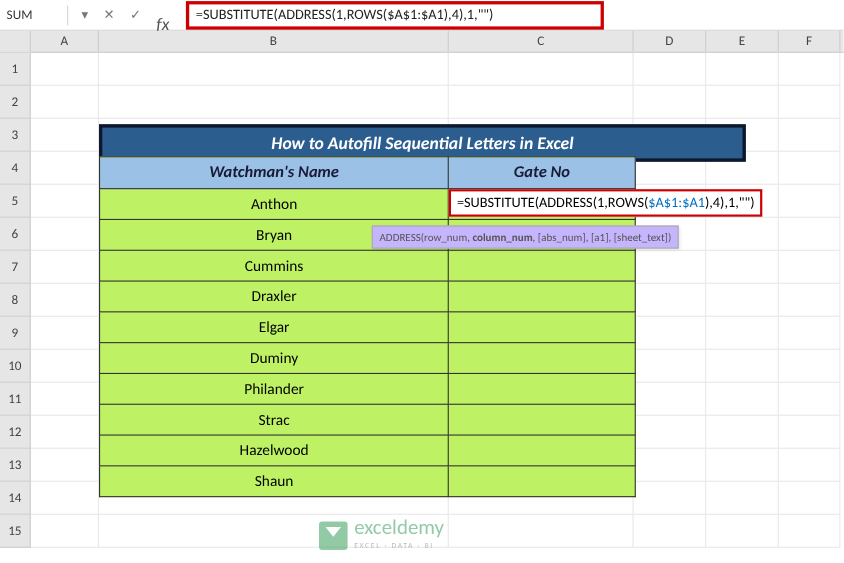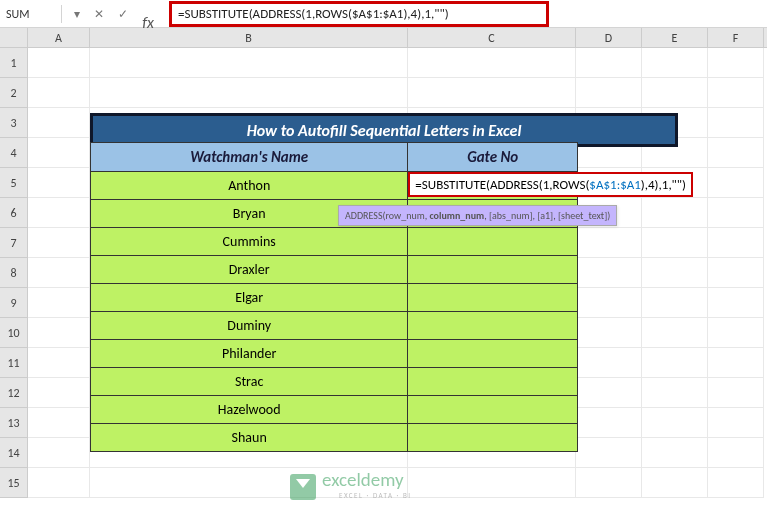--- a/index.html
+++ b/index.html
@@ -40,21 +40,21 @@
     .cell-edit { position: absolute; left: 0; top: 0; background: #fff; border: 2px solid #c00; padding: 3px 5px; font-size: 13px; white-space: nowrap; z-index: 10; text-align: left; }
     .cell-edit .ref { color: #0070c0; }
     
     .tooltip-hint { position: absolute; left: 338px; top: 177px; background: #c4b5fd; border: 1px solid #aaa; padding: 3px 6px; font-size: 10px; color: #555; z-index: 11; box-shadow: 1px 1px 3px rgba(0,0,0,0.1); }
     .tooltip-hint b { font-weight: bold; }
     
     .watermark { position: absolute; left: 290px; top: 440px; display: flex; align-items: flex-end; gap: 6px; opacity: 0.55; }
     .wm-icon { width: 26px; height: 26px; background: #3aa05e; border-radius: 3px; position: relative; }
     .wm-icon::after { content: ""; position: absolute; width: 0; height: 0; border-left: 7px solid transparent; border-right: 7px solid transparent; border-top: 9px solid #fff; top: 5px; left: 6px; }
     .wm-text { font-size: 19px; color: #3aa05e; font-weight: 500; }
-    .wm-sub { font-size: 7px; color: #888; letter-spacing: 1.5px; margin-left: 17px; }
+    .wm-sub { font-size: 7px; color: #888; letter-spacing: 1.5px; }
   </style>
 </head>
 <body>
 
 <div class="formula-bar-area">
   <div class="name-box">SUM</div>
   <div class="fb-icons">
     <span class="fb-icon">▾</span>
     <span class="fb-icon">✕</span>
     <span class="fb-icon">✓</span>

